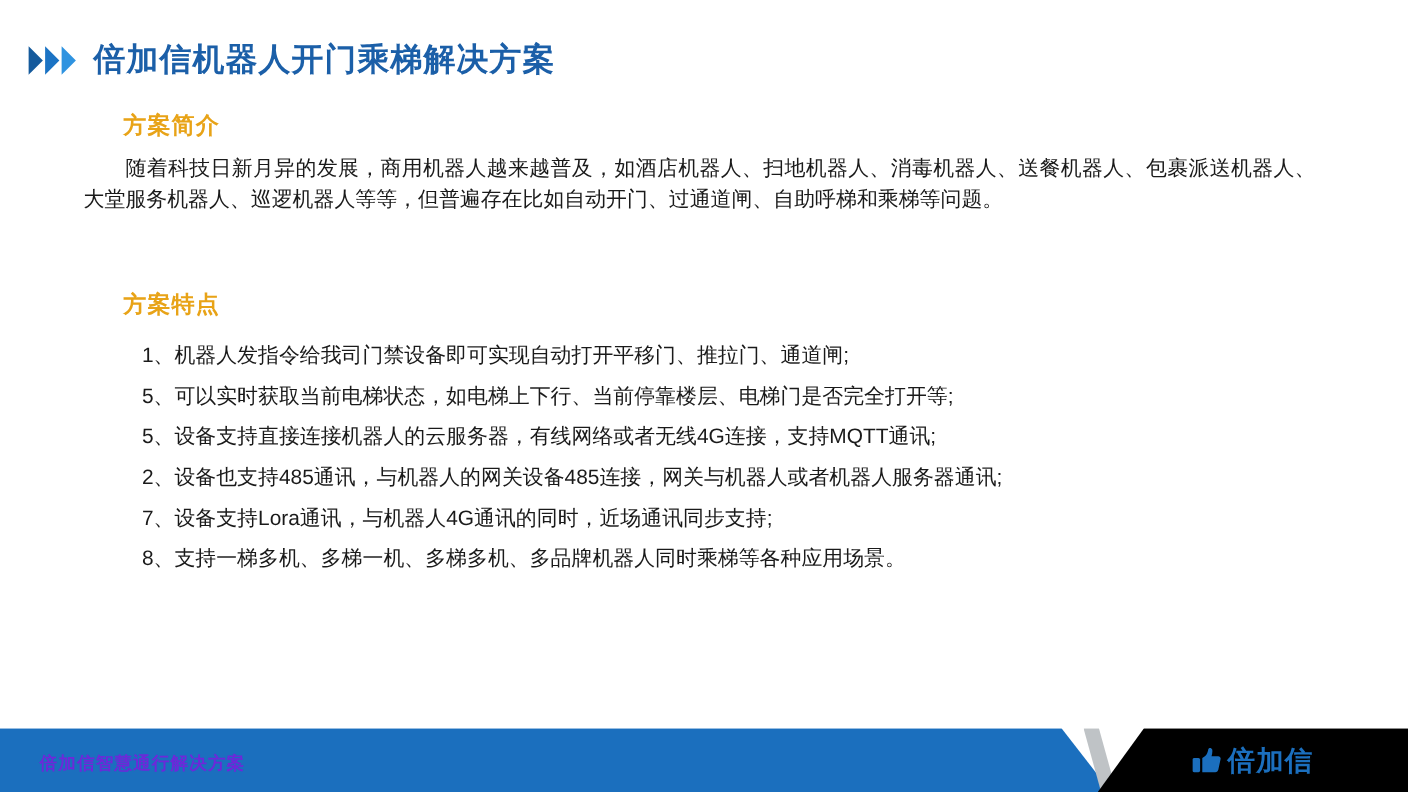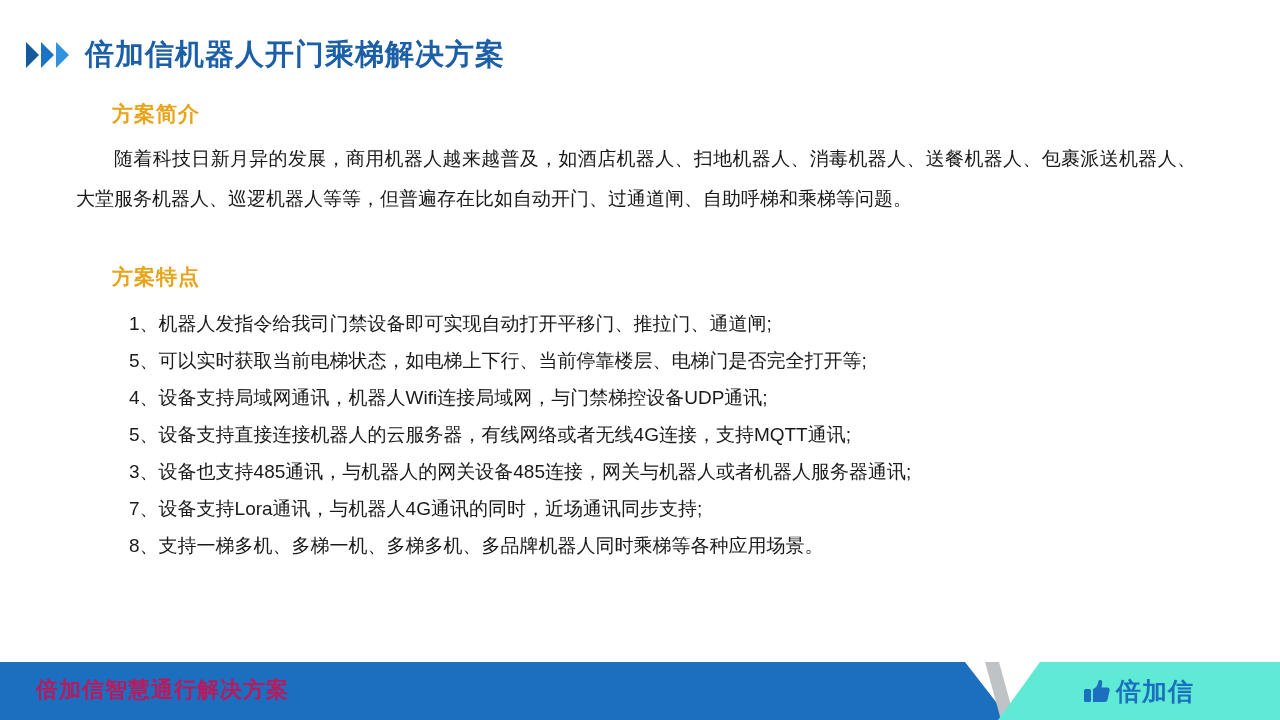--- a/index.html
+++ b/index.html
@@ -67,24 +67,24 @@
   }
   #h-intro { left: 80px; top: 100px; }
   #h-features { left: 80px; top: 263px; text-align: center; }
 
   
   .intro {
     position: absolute;
     left: 76px;
     top: 140px;
     width: 1120px;
-    font-family: Liberation Mono, monospace;
+    font-family: Liberation Sans, sans-serif;
     font-size: 19px;
     color: #1a1a1a;
-    line-height: 40px;
+    line-height: 28px;
     text-indent: 38px;
     text-align: justify;
   }
 
   
   .features {
     position: absolute;
     left: 92px;
     top: 305px;
     width: 1130px;
@@ -120,32 +120,32 @@
     bottom: 0;
     width: 30px;
     height: 58px;
     background: #bfc3c6;
     clip-path: polygon(0 0, 14px 0, 30px 58px, 16px 58px);
   }
   .footer-text {
     position: absolute;
     left: 36px;
     bottom: 15px;
-    font-size: 22px;
-    font-weight: bold;
-    color: #be185d;
+    font-size: 16px;
+    font-weight: bold;
+    color: #6d28d9;
     letter-spacing: 1px;
   }
   .footer-right {
     position: absolute;
     right: 0;
     bottom: 0;
     width: 282px;
     height: 58px;
-    background: #5eead4;
+    background: #000000;
     clip-path: polygon(42px 0, 282px 0, 282px 58px, 0 58px);
     display: flex;
     align-items: center;
     justify-content: center;
   }
   .brand {
     display: flex;
     align-items: center;
   }
   .thumb-icon {
@@ -176,23 +176,22 @@
     <span class="slide-title">倍加信机器人开门乘梯解决方案</span>
   </div>
 
   <div class="section-heading" id="h-intro">方案简介</div>
   <div class="intro">随着科技日新月异的发展，商用机器人越来越普及，如酒店机器人、扫地机器人、消毒机器人、送餐机器人、包裹派送机器人、大堂服务机器人、巡逻机器人等等，但普遍存在比如自动开门、过通道闸、自助呼梯和乘梯等问题。</div>
 
   <div class="section-heading" id="h-features">方案特点</div>
   <div class="features">
     <div class="feature-item">1、机器人发指令给我司门禁设备即可实现自动打开平移门、推拉门、通道闸;</div>
     <div class="feature-item">5、可以实时获取当前电梯状态，如电梯上下行、当前停靠楼层、电梯门是否完全打开等;</div>
-    <div class="feature-item">4、设备支持局域网通讯，机器人Wifi连接局域网，与门禁梯控设备UDP通讯;</div>
     <div class="feature-item">5、设备支持直接连接机器人的云服务器，有线网络或者无线4G连接，支持MQTT通讯;</div>
-    <div class="feature-item">3、设备也支持485通讯，与机器人的网关设备485连接，网关与机器人或者机器人服务器通讯;</div>
+    <div class="feature-item">2、设备也支持485通讯，与机器人的网关设备485连接，网关与机器人或者机器人服务器通讯;</div>
     <div class="feature-item">7、设备支持Lora通讯，与机器人4G通讯的同时，近场通讯同步支持;</div>
     <div class="feature-item">8、支持一梯多机、多梯一机、多梯多机、多品牌机器人同时乘梯等各种应用场景。</div>
   </div>
 
   <div class="footer">
     <div class="footer-bar"></div>
     <div class="footer-bar-edge"></div>
     <div class="footer-text">倍加信智慧通行解决方案</div>
     <div class="footer-right">
       <div class="brand">

